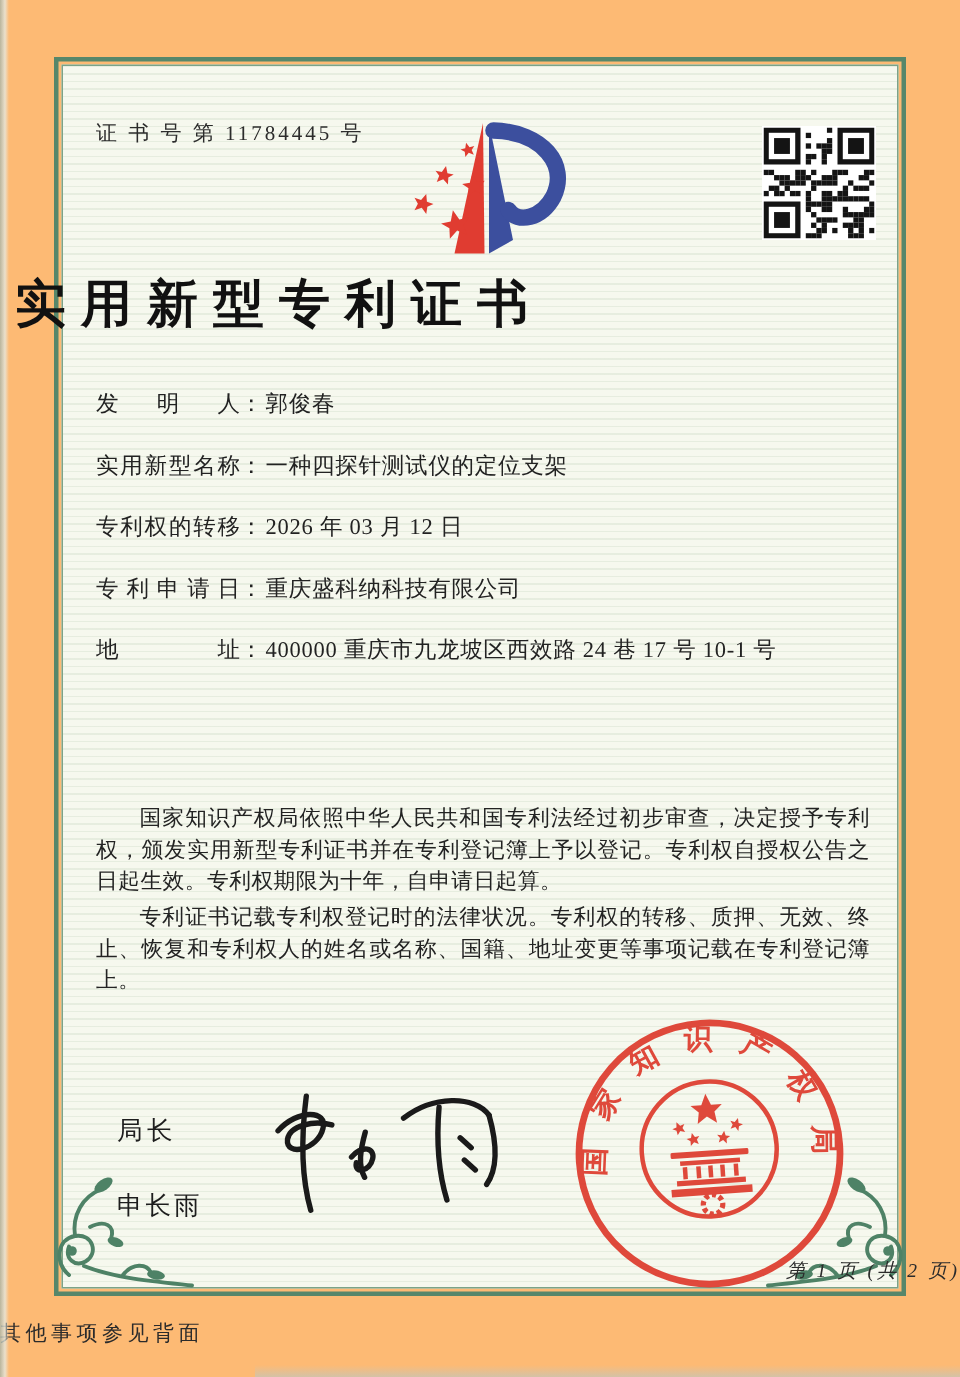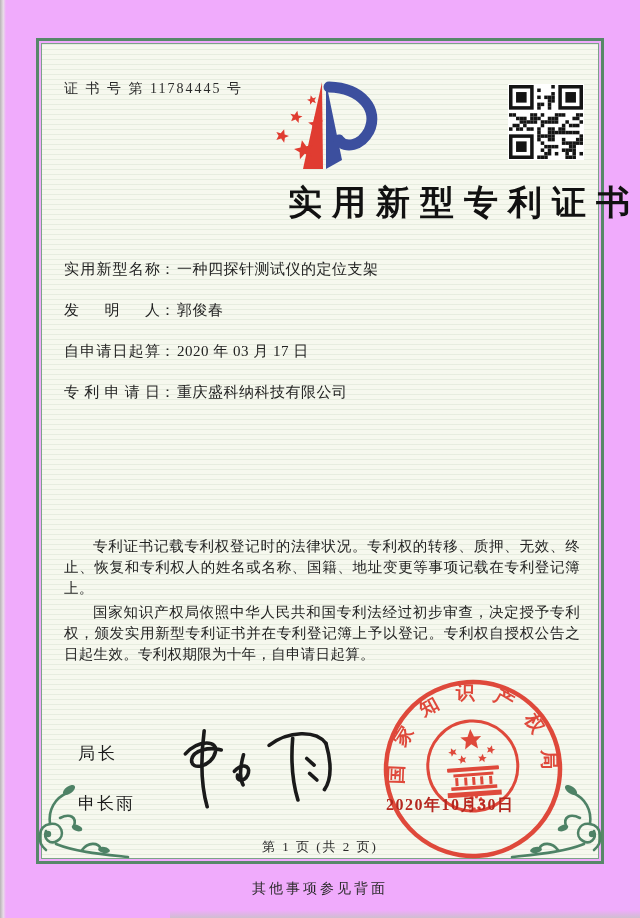--- a/index.html
+++ b/index.html
@@ -1,17 +1,17 @@
 <!DOCTYPE html>
 <html><head>
 <meta charset="utf-8">
 <style>
   * { margin:0; padding:0; box-sizing:border-box; }
   body { background:#ffffff; font-family:"Liberation Serif","DejaVu Serif",serif; }
-  .page { position:relative; width:640px; height:918px; margin:0 auto; background:#f0abfc; overflow:hidden; }
+  .page { position:relative; width:640px; height:918px; margin:0 auto; background:#fdba74; overflow:hidden; }
 
   
   .scan-edge-left { position:absolute; left:0; top:0; width:6px; height:100%;
     background:linear-gradient(90deg,#aab4a6,#e6e9e1 55%,rgba(255,255,255,0)); opacity:.8; }
   .scan-edge-bottom { position:absolute; left:170px; right:0; bottom:0; height:8px;
     background:linear-gradient(180deg,rgba(255,255,255,0),#c2c6bd); opacity:.7; }
 
   
   .frame { position:absolute; left:36px; top:38px; width:568px; height:826px;
     border:3px solid #57876a; padding:2px; }
@@ -20,21 +20,21 @@
       repeating-linear-gradient(180deg, rgba(125,162,122,0.13) 0 1px, rgba(125,162,122,0) 1px 5px),
       #f6f8ee; }
 
   .abs { position:absolute; }
 
   .cert-number { left:64px; top:80px; font-size:14px; letter-spacing:2px; color:#2b2b2b; }
 
   .logo { left:256px; top:74px; }
   .qr { left:508px; top:84px; width:76px; height:76px; background:#fff; padding:1px; }
 
-  .title { left:0; right:0; top:180px; text-align:right; font-size:34px; font-weight:bold;
+  .title { left:0; right:0; top:180px; text-align:left; font-size:34px; font-weight:bold;
     letter-spacing:10px; color:#111; text-indent:10px; }
 
   .fields { left:64px; top:260px; width:520px; }
   .field-row { height:26px; margin-bottom:15px; font-size:15px; color:#222; white-space:nowrap; }
   .field-label { display:inline-block; width:96px; text-align:justify; text-align-last:justify; vertical-align:top; }
   .field-colon { display:inline-block; margin-right:2px; }
   .field-value { letter-spacing:.5px; }
 
   .grant-row { left:64px; top:503px; font-size:15px; color:#222; white-space:nowrap; }
   .grant-item + .grant-item { margin-left:42px; }
@@ -47,22 +47,22 @@
   .signer-title { left:78px; top:742px; font-size:17px; color:#1d1d1d; letter-spacing:3px;font-family:Liberation Serif, serif; }
   .signer-name  { left:78px; top:792px; font-size:17px; color:#1d1d1d; letter-spacing:2px; }
   .signature-svg { left:172px; top:714px; }
 
   .seal { left:378px; top:674px; width:190px; height:190px; transform:rotate(-4deg); }
   .seal-date { left:386px; top:795px; font-size:16px; font-weight:600; color:#b5271f; letter-spacing:1.5px; }
 
   .flourish-left  { left:28px;  top:770px; }
   .flourish-right { left:502px; top:770px; transform:scaleX(-1); }
 
-  .page-number { left:0; right:0; top:838px; text-align:center; font-size:13px; letter-spacing:2px; color:#2b2b2b; }
-  .back-note   { left:0; right:0; top:880px; text-align:center; font-size:14px; letter-spacing:3px; color:#2b2b2b; }
+  .page-number { left:0; right:0; top:838px; text-align:right; font-size:13px; letter-spacing:2px; color:#2b2b2b;font-style:italic; }
+  .back-note   { left:0; right:0; top:880px; text-align:left; font-size:14px; letter-spacing:3px; color:#2b2b2b; }
 </style>
 </head>
 <body>
 
 <div class="page">
 
   <div class="frame">
     <div class="frame-inner"></div>
   </div>
 
@@ -212,37 +212,40 @@
         <rect x="56" y="7" width="10.5" height="10.5" fill="#141414"></rect>
         <rect x="0" y="49" width="24.5" height="24.5" fill="#141414"></rect>
         <rect x="3.5" y="52.5" width="17.5" height="17.5" fill="#fff"></rect>
         <rect x="7" y="56" width="10.5" height="10.5" fill="#141414"></rect>
       </svg></div>
 
   <div class="abs title">实用新型专利证书</div>
 
   <div class="abs fields">
     <div class="field-row">
+      <span class="field-label">发明人</span><span class="field-colon">：</span><span class="field-value">郭俊春</span>
+    </div>
+    <div class="field-row">
       <span class="field-label">实用新型名称</span><span class="field-colon">：</span><span class="field-value">一种四探针测试仪的定位支架</span>
     </div>
     <div class="field-row">
-      <span class="field-label">发明人</span><span class="field-colon">：</span><span class="field-value">郭俊春</span>
-    </div>
-    <div class="field-row">
-      <span class="field-label">自申请日起算</span><span class="field-colon">：</span><span class="field-value">2020 年 03 月 17 日</span>
+      <span class="field-label">专利权的转移</span><span class="field-colon">：</span><span class="field-value">2026 年 03 月 12 日</span>
     </div>
     <div class="field-row">
       <span class="field-label">专利申请日</span><span class="field-colon">：</span><span class="field-value">重庆盛科纳科技有限公司</span>
     </div>
+    <div class="field-row">
+      <span class="field-label">地址</span><span class="field-colon">：</span><span class="field-value">400000 重庆市九龙坡区西效路 24 巷 17 号 10-1 号</span>
+    </div>
   </div>
 
 
   <div class="abs paragraphs">
+    <p>国家知识产权局依照中华人民共和国专利法经过初步审查，决定授予专利权，颁发实用新型专利证书并在专利登记簿上予以登记。专利权自授权公告之日起生效。专利权期限为十年，自申请日起算。</p>
     <p>专利证书记载专利权登记时的法律状况。专利权的转移、质押、无效、终止、恢复和专利权人的姓名或名称、国籍、地址变更等事项记载在专利登记簿上。</p>
-    <p>国家知识产权局依照中华人民共和国专利法经过初步审查，决定授予专利权，颁发实用新型专利证书并在专利登记簿上予以登记。专利权自授权公告之日起生效。专利权期限为十年，自申请日起算。</p>
   </div>
 
   <div class="abs signer-title">局长</div>
   <div class="abs signer-name">申长雨</div>
 
   <div class="abs signature-svg">
     <svg width="175" height="100" viewBox="0 0 175 100" xmlns="http://www.w3.org/2000/svg">
       <g fill="none" stroke="#1a1a1a" stroke-width="3.6" stroke-linecap="round" transform="rotate(-3 87 50)">
         <path d="M34,14 C30,36 27,64 33,90"></path>
         <path d="M14,36 C28,22 48,24 44,36 C40,50 18,54 20,42 C22,33 38,30 50,34"></path>
@@ -282,21 +285,20 @@
           <rect x="-1.5" y="11" width="3" height="8"></rect>
           <rect x="6.5" y="11" width="3" height="8"></rect>
           <rect x="15.5" y="11" width="3" height="8"></rect>
           <rect x="-23" y="20" width="46" height="3.5"></rect>
           <rect x="-27" y="25.5" width="54" height="5"></rect>
           <circle cx="0" cy="37" r="6.5" fill="none" stroke="#dd3a2c" stroke-width="3.5" stroke-dasharray="3 2"></circle>
         </g>
       </g>
     </svg>
   </div>
-  <div class="abs seal-date">2020年10月30日</div>
 
   <div class="abs flourish-left">
     <svg width="110" height="100" viewBox="0 0 110 100" xmlns="http://www.w3.org/2000/svg">
       <g fill="none" stroke="#4e8266" stroke-width="2.6" stroke-linecap="round">
         <path d="M18,80 C8,72 10,56 22,54 C34,52 38,66 29,71 C22,75 15,69 18,61"></path>
         <path d="M22,54 C20,40 27,28 39,23"></path>
         <path d="M28,74 C48,82 72,84 100,87"></path>
         <path d="M32,48 C42,43 49,47 46,56"></path>
         <path d="M54,80 C60,72 70,72 73,79"></path>
       </g>

